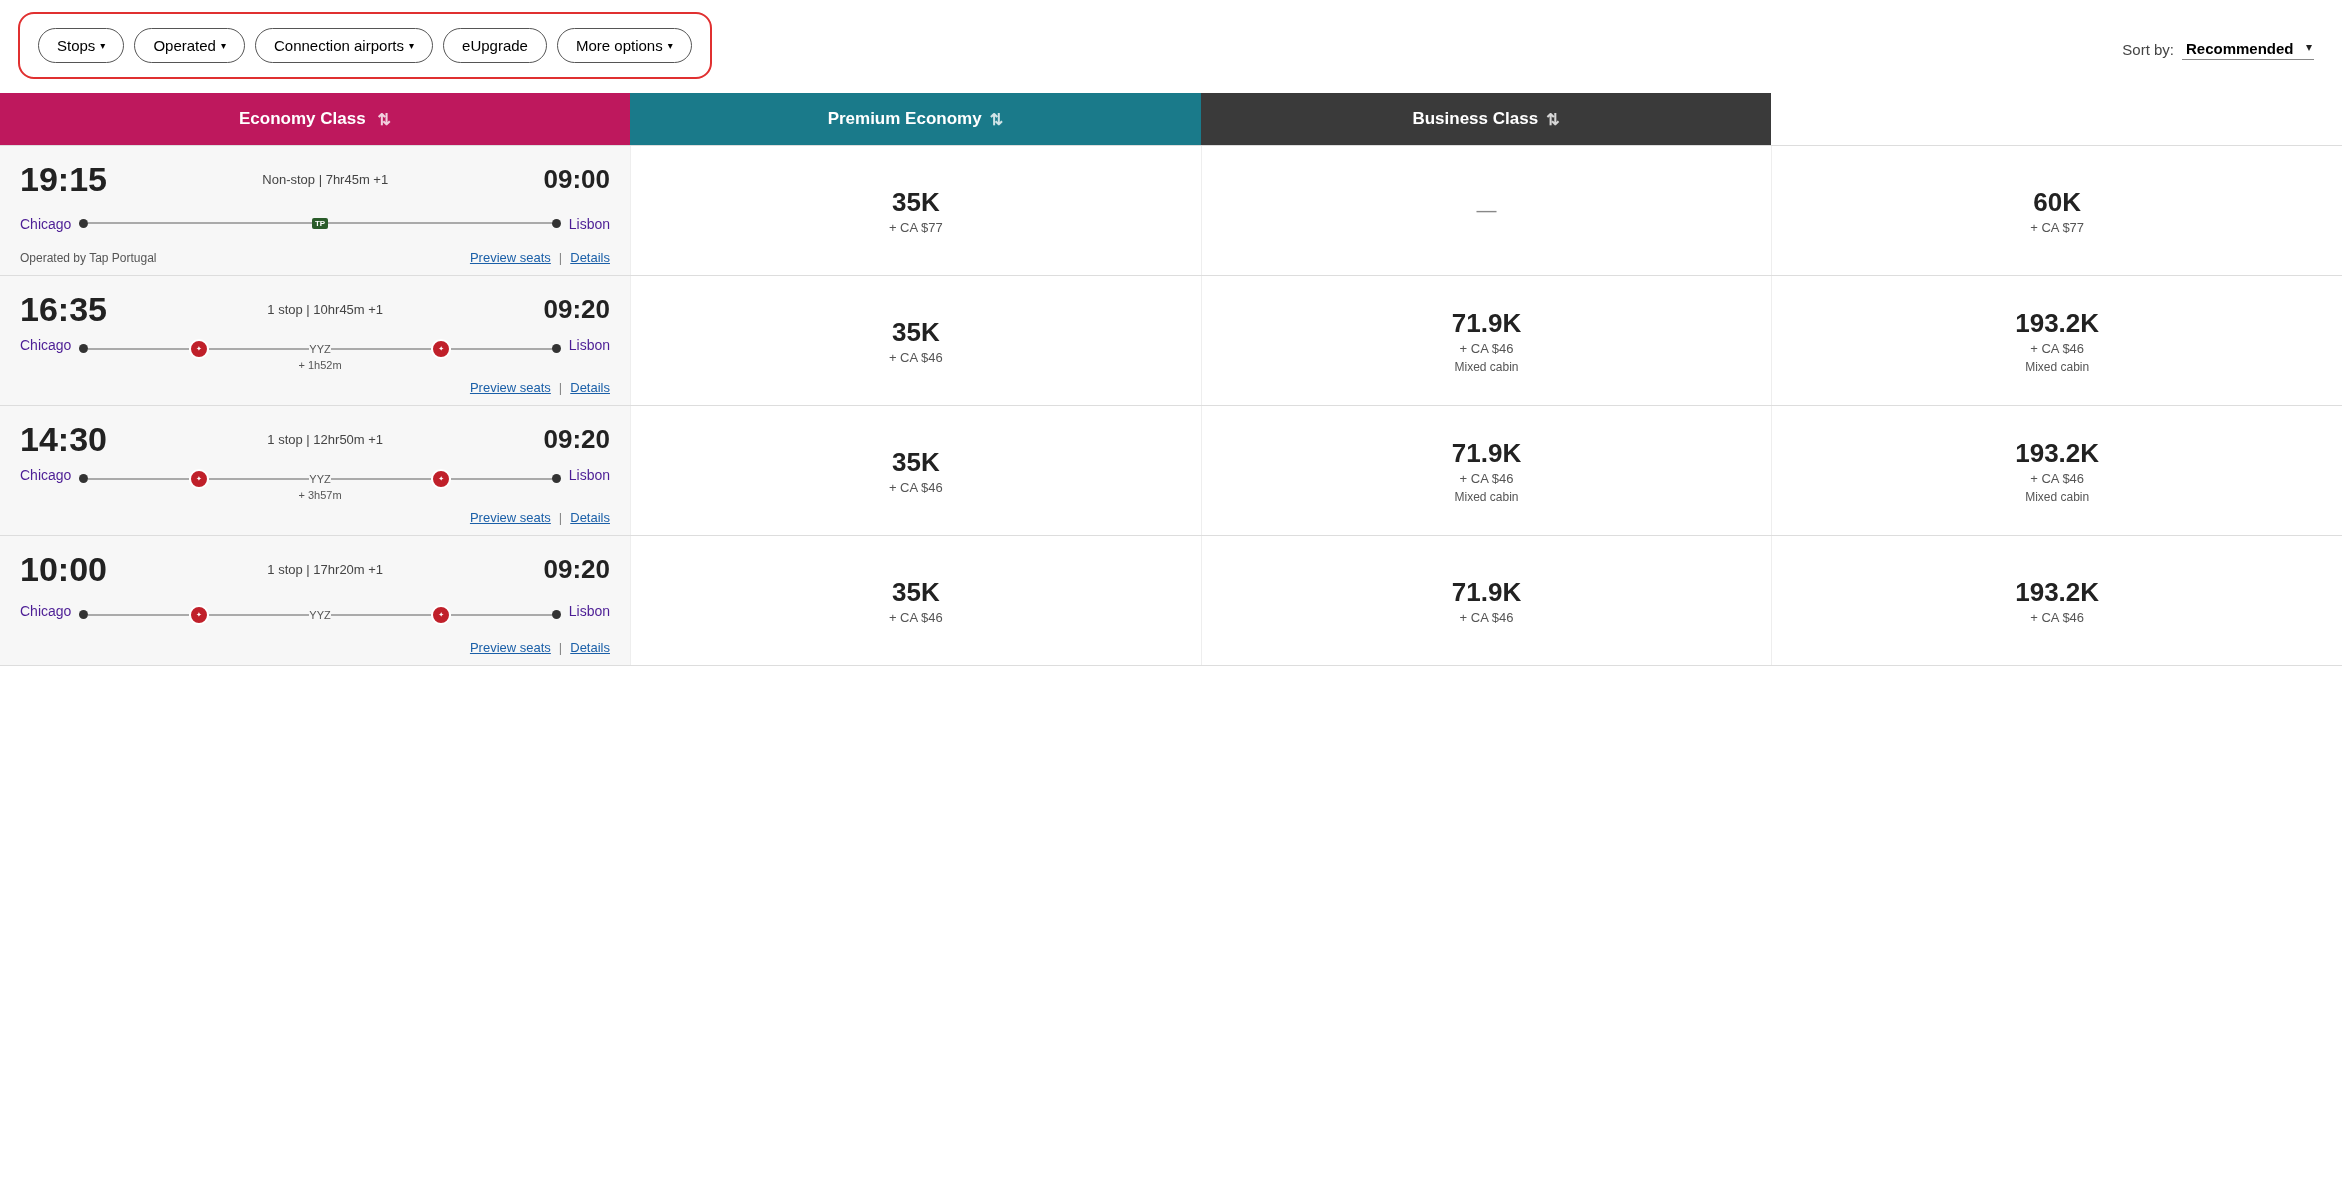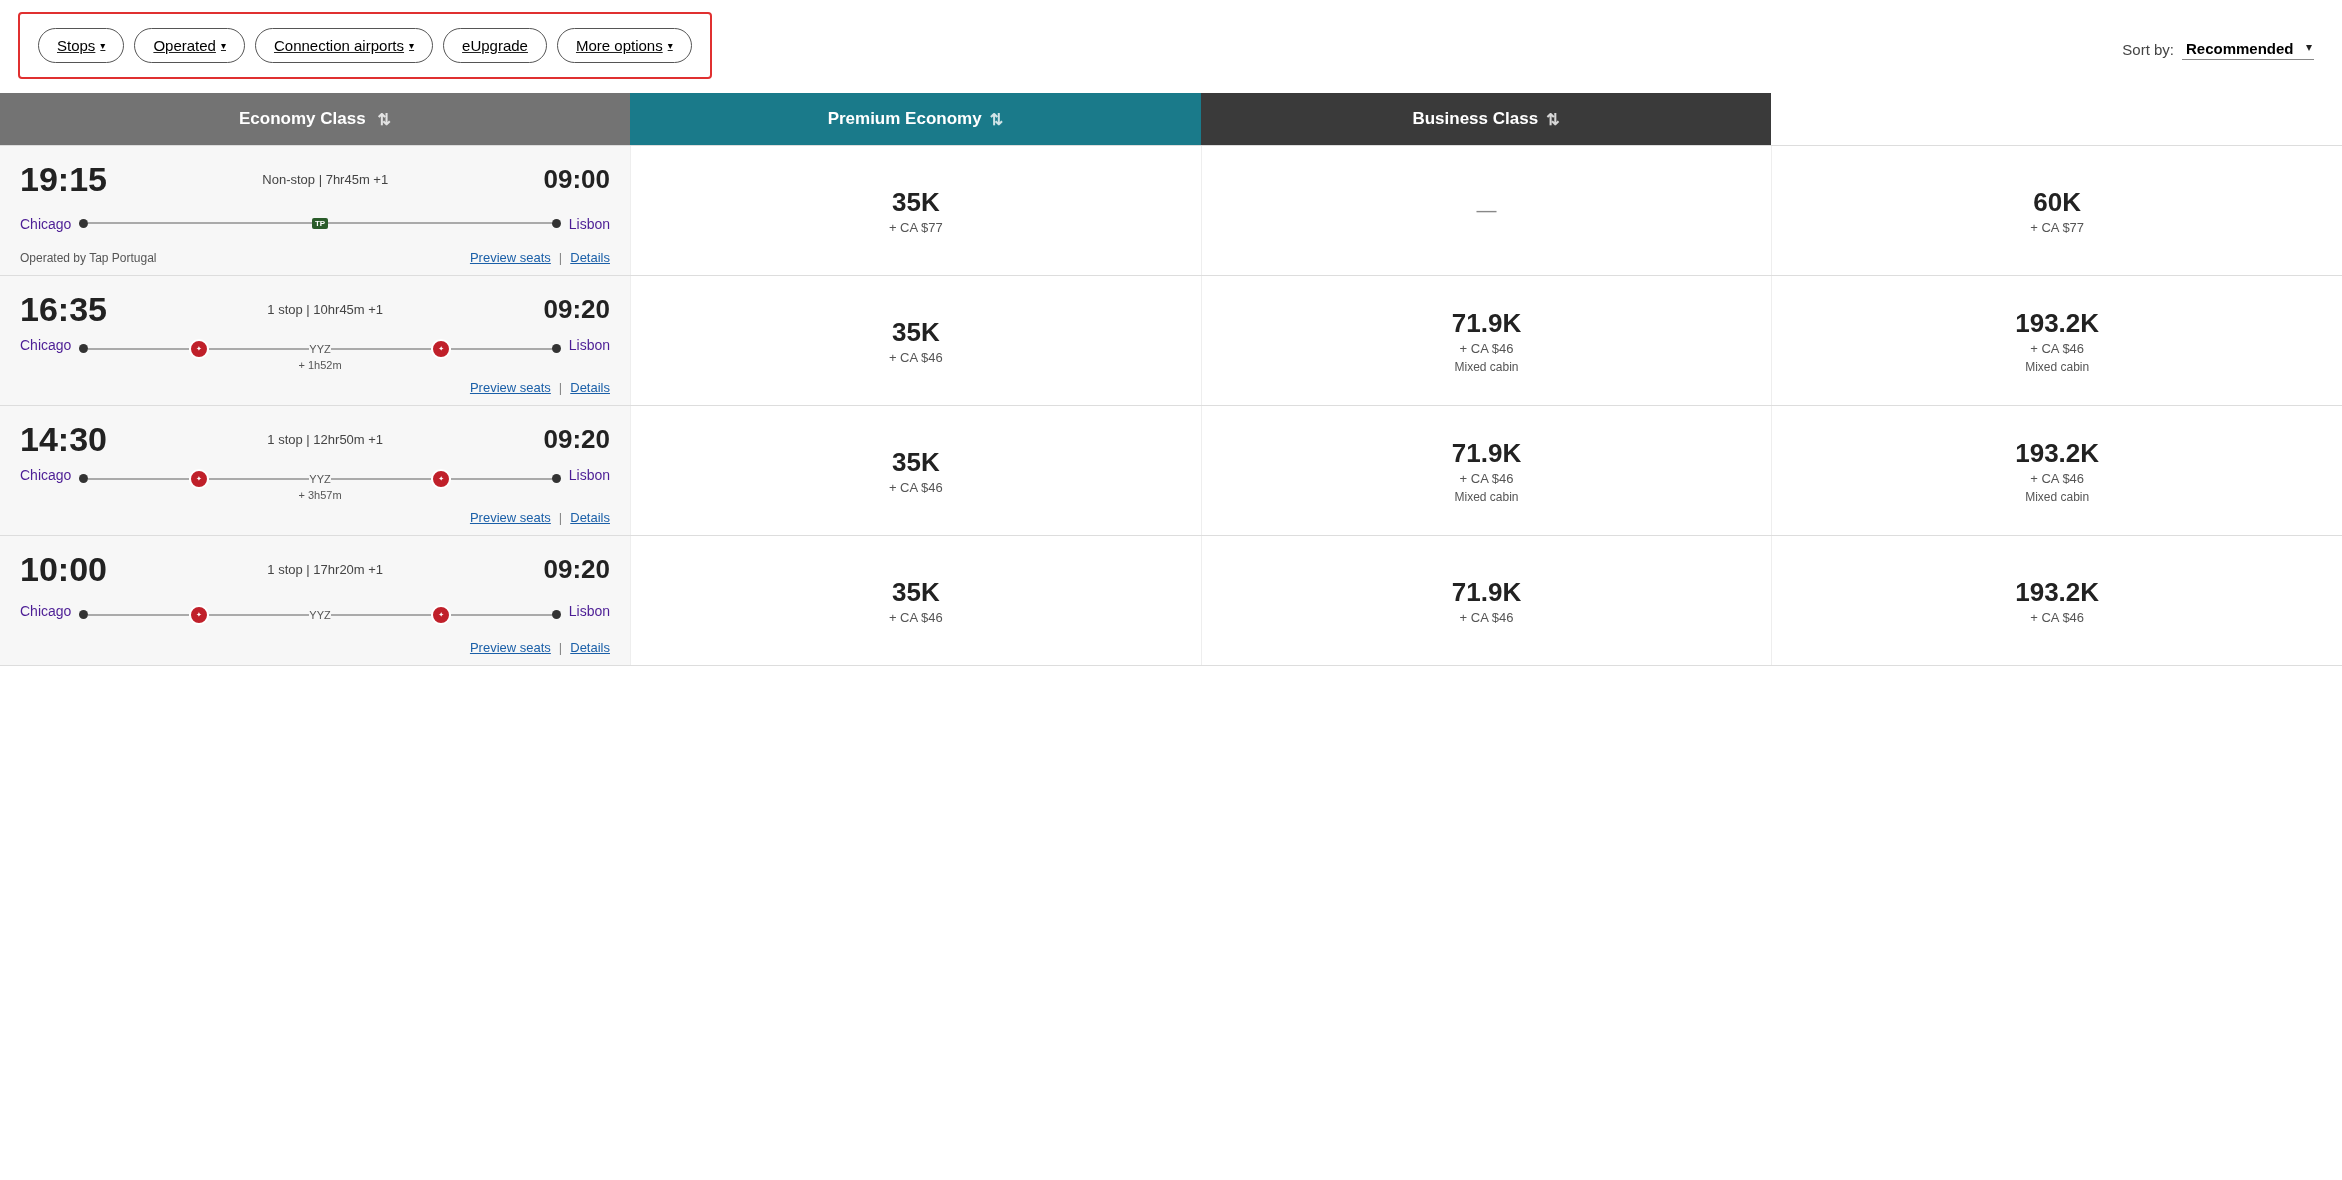--- a/index.html
+++ b/index.html
@@ -3,25 +3,24 @@
   <meta charset="utf-8">
   <style>
     * { box-sizing: border-box; margin: 0; padding: 0; }
     body { font-family: -apple-system, BlinkMacSystemFont, 'Segoe UI', Arial, sans-serif; background: #fff; font-size: 14px; color: #222; }
 
     
     .filter-bar {
       display: flex; align-items: center; gap: 10px;
       padding: 14px 18px;
       border: 2.5px solid #e03030;
-      border-radius: 4px;
+      border-radius: 16px;
       margin: 12px 18px 0 18px;
       background: #fff;
       width: fit-content;
-      text-decoration: underline;
     }
     .filter-btn {
       border: 1.5px solid #555; border-radius: 50px;
       background: #fff; padding: 8px 18px;
       font-size: 15px; font-weight: 500; cursor: pointer;
       display: flex; align-items: center; gap: 5px;
       white-space: nowrap;
     }
     .filter-btn .caret { font-size: 10px; }
 
@@ -53,21 +52,21 @@
       font-size: 15px;
       font-weight: 400;
       display: flex; align-items: center;
     }
     .results-title strong { font-weight: 700; }
     .class-header {
       display: flex; align-items: center; justify-content: center;
       padding: 16px 10px; font-size: 17px; font-weight: 600; color: #fff;
       gap: 8px;
     }
-    .class-header.economy { background: #737373; gap: 12px; }
+    .class-header.economy { background: #be185d; gap: 12px; }
     .class-header.premium { background: #1a7a8a; }
     .class-header.business { background: #3a3a3a; }
     .sort-icon { font-size: 16px; opacity: 0.8; }
 
     
     .flight-row {
       display: grid;
       grid-template-columns: 630px 1fr 1fr 1fr;
       border-bottom: 1px solid #ddd;
       min-height: 130px;

